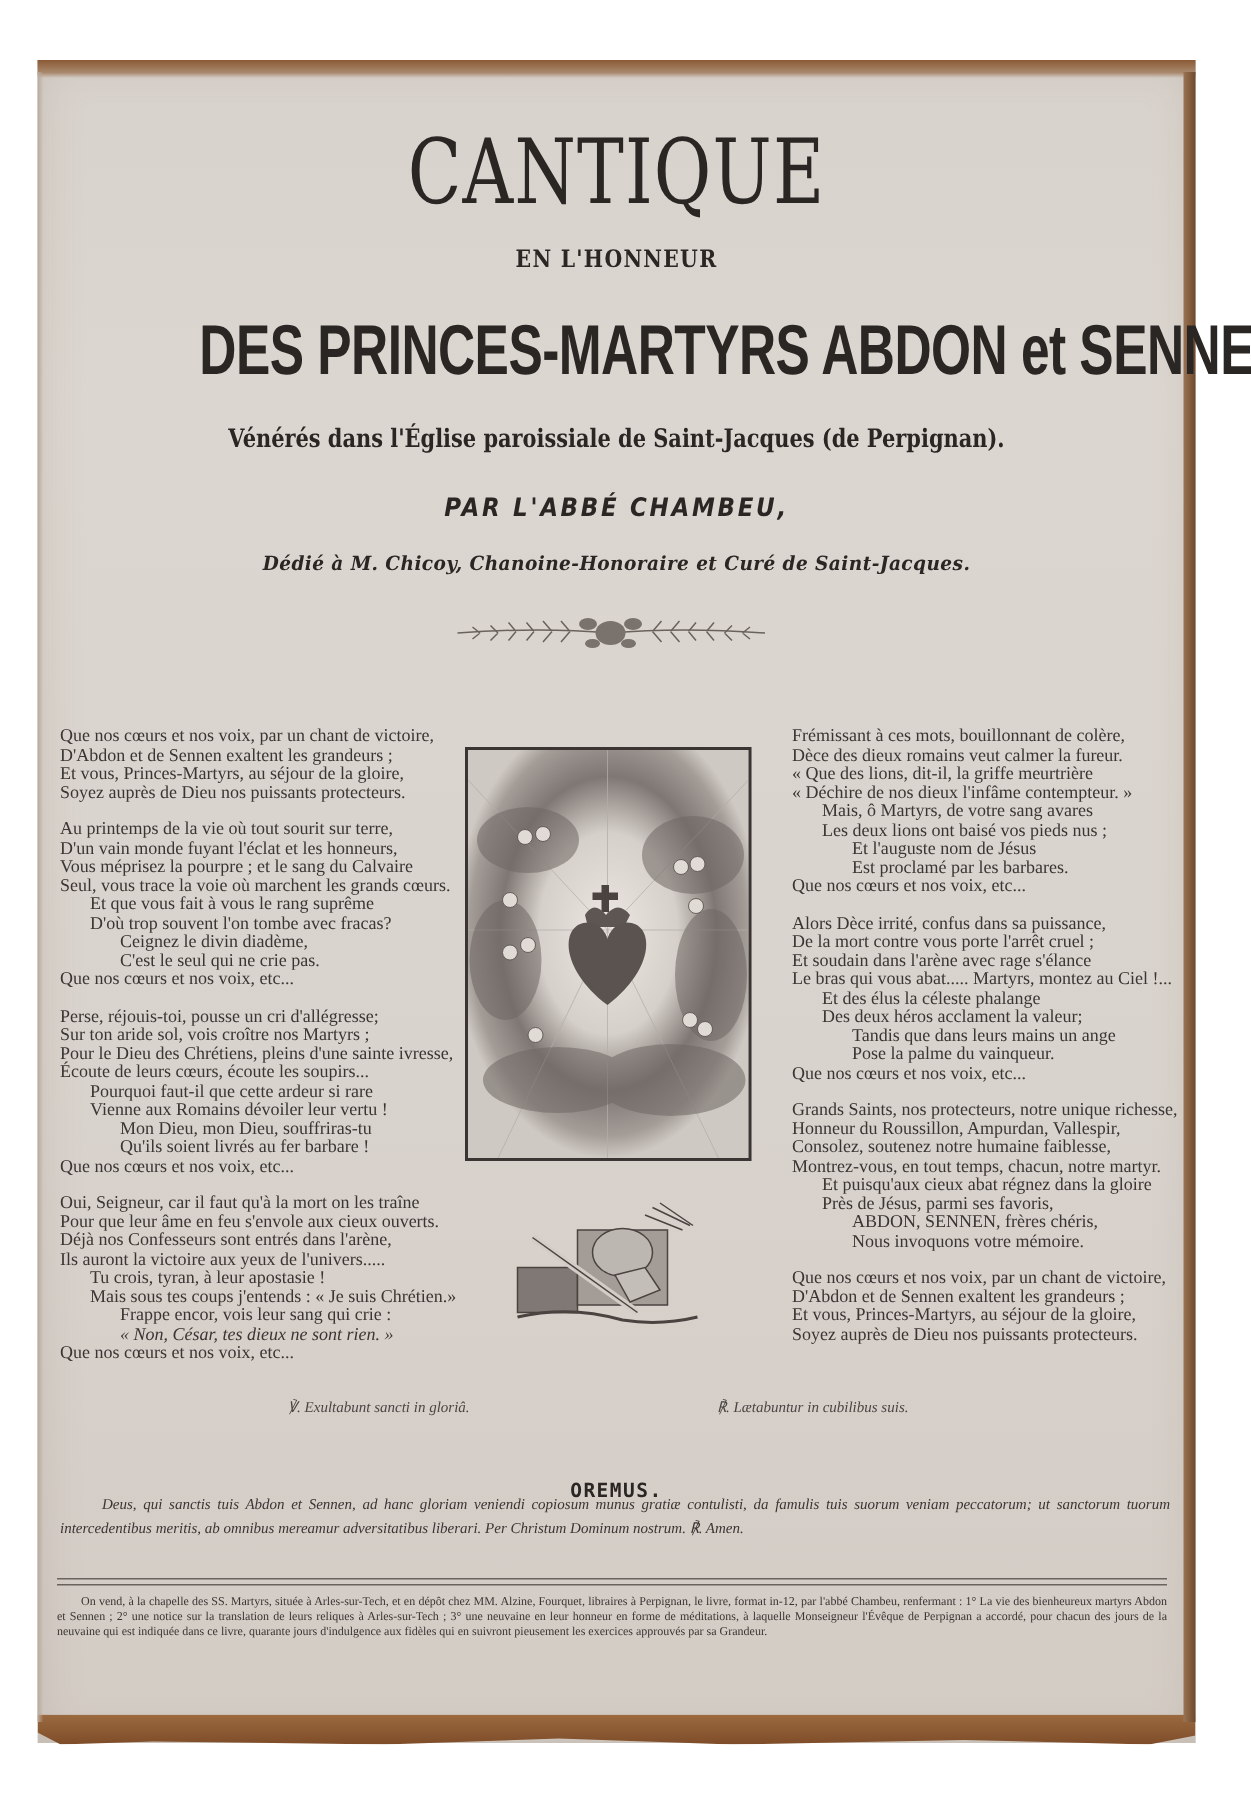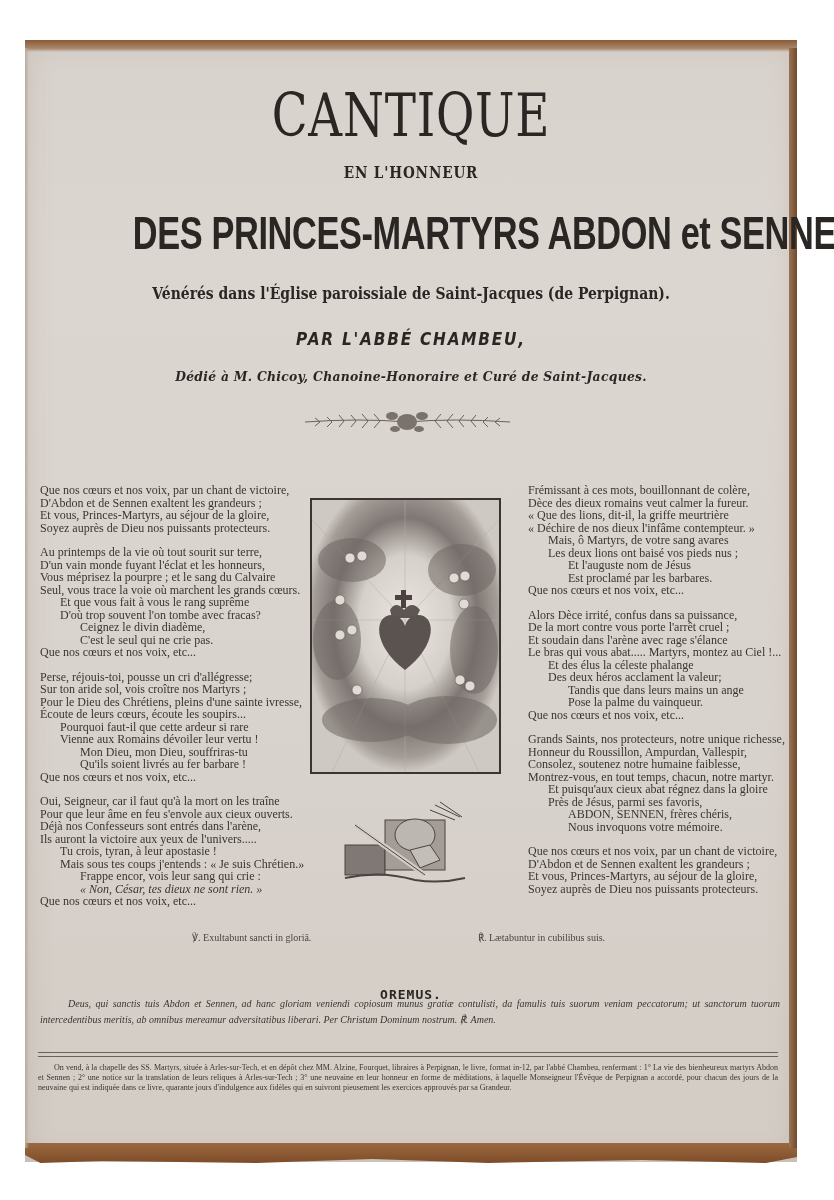--- a/index.html
+++ b/index.html
@@ -68,21 +68,21 @@
   .it { font-style: italic; }
   .left-col { left: 40px; top: 484px; width: 265px; }
   .right-col { left: 528px; top: 484px; width: 262px; }
 
   .engraving {
     position: absolute; left: 310px; top: 498px; width: 187px; height: 272px;
     border: 2px solid #3a3533; background: #c9c3bd; overflow: hidden;
   }
   .vignette { position: absolute; left: 340px; top: 800px; width: 130px; height: 85px; }
 
-  .versicle { position: absolute; top: 930px; font-family: "Liberation Serif", serif; font-size: 10px; color: #4a4542; }
+  .versicle { position: absolute; top: 930px; font-family: "Liberation Serif", serif; font-size: 10px; font-style: italic; color: #4a4542; }
   .oremus-title {
     top: 987px; font-family: "DejaVu Sans Mono", monospace; font-size: 13px; font-weight: bold; letter-spacing: 1px;
   }
   .prayer {
     position: absolute; left: 40px; top: 996px; width: 740px; font-family: "Liberation Serif", serif;
     font-size: 10px; font-style: italic; line-height: 16px; color: #3a3533; text-align: justify; text-indent: 28px;
   }
   .rule { position: absolute; left: 38px; top: 1052px; width: 740px; height: 3px; border-top: 1px solid #6a625c; border-bottom: 1px solid #6a625c; }
   .footer {
     position: absolute; left: 38px; top: 1063px; width: 740px; font-family: "Liberation Serif", serif;

